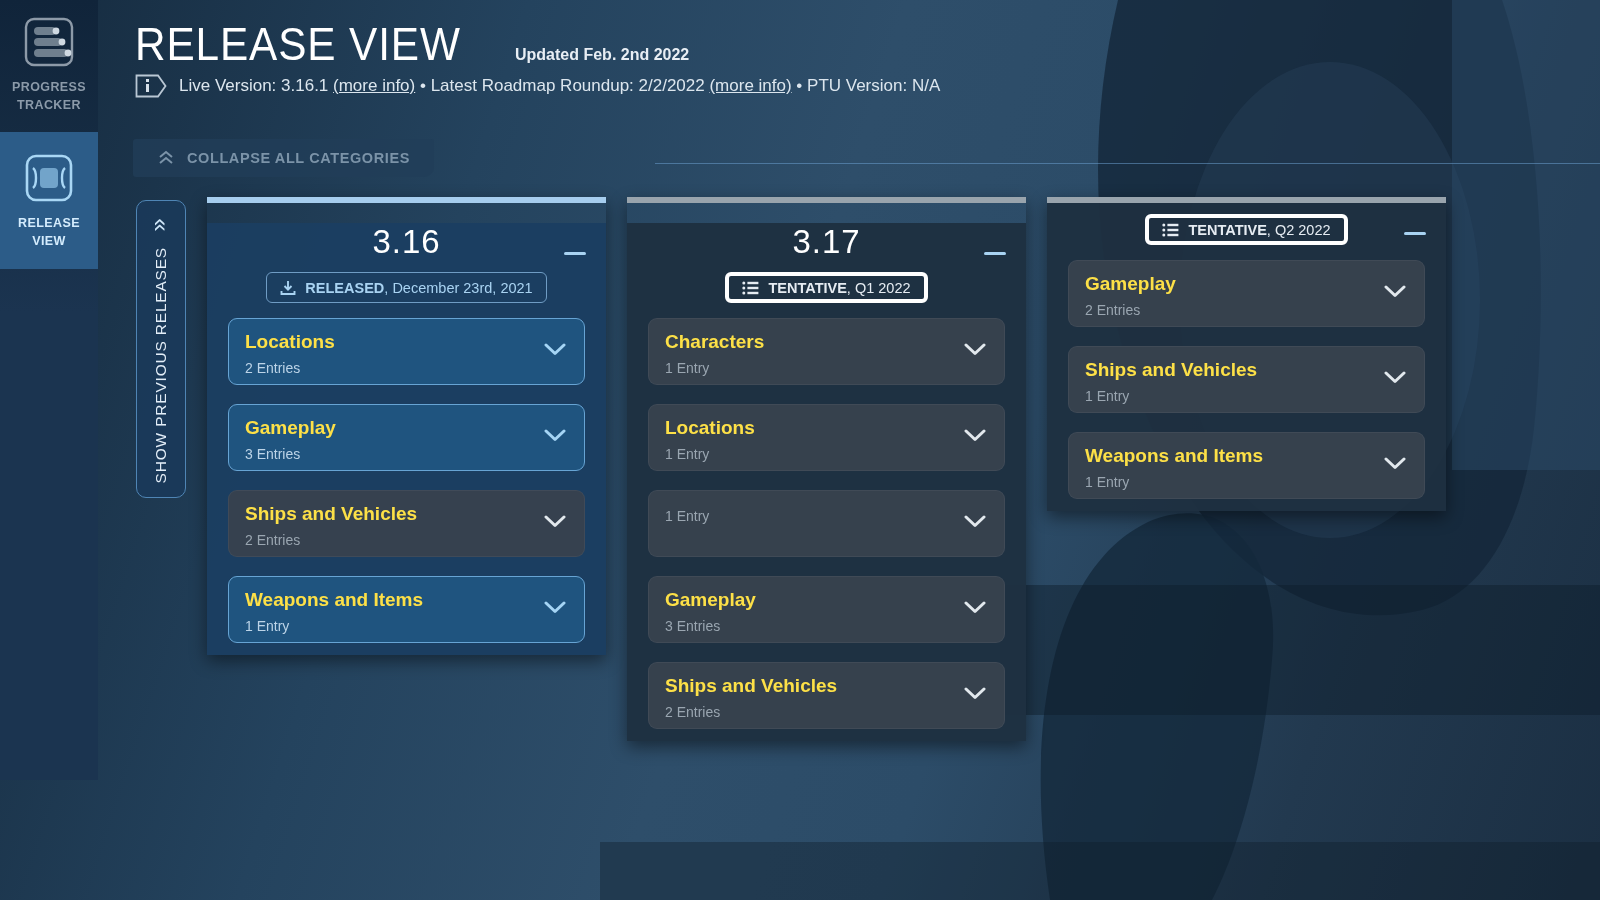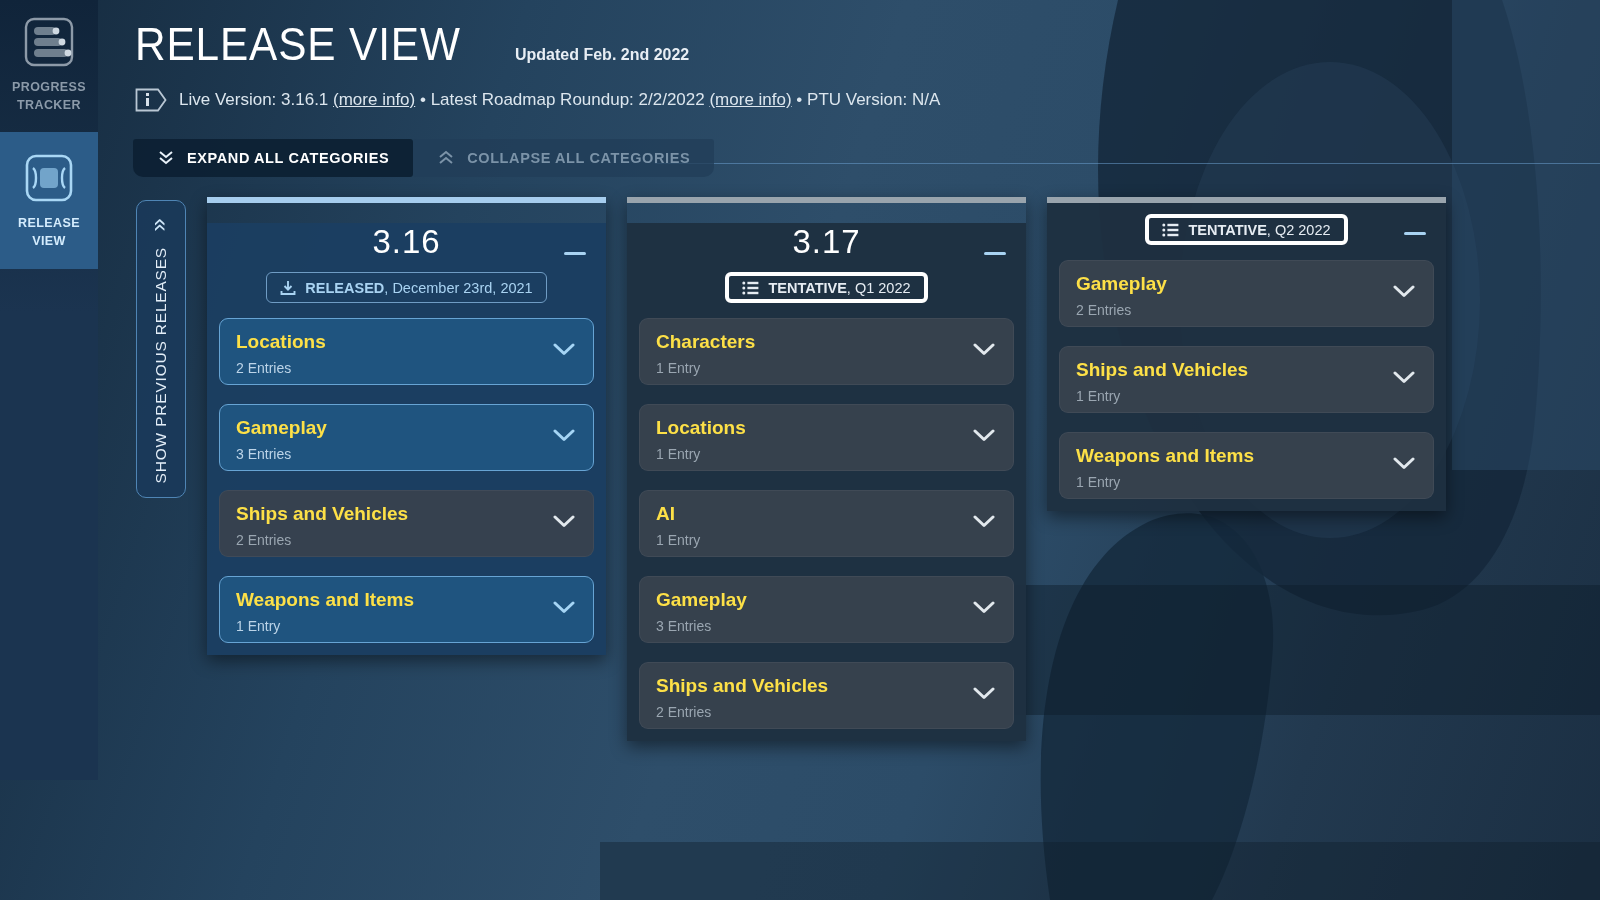--- a/index.html
+++ b/index.html
@@ -24,21 +24,21 @@
   .item-progress { height:132px; padding-top:16px; }
   .item-progress .lbl { color:#8b9aa9; }
   .item-release { height:137px; padding-top:20px; background:#2c5c88; }
   .item-release .lbl { color:#d4ecfd; }
   .side-icon { margin-bottom:10px; }
   
   .title-row { position:absolute; left:135px; top:16px; display:flex; align-items:baseline; gap:18px; z-index:2; }
   .page-title { font-size:47px; font-weight:400; letter-spacing:1px; color:#ffffff;
     display:inline-block; transform:scaleX(.9); transform-origin:left bottom; white-space:nowrap; }
   .page-updated { font-size:16px; font-weight:700; color:#e8eef4; }
-  .info-row { position:absolute; left:135px; top:88px; display:flex; align-items:center; gap:12px;
+  .info-row { position:absolute; left:135px; top:74px; display:flex; align-items:center; gap:12px;
     font-size:17px; color:#dce6ee; z-index:2; }
   .info-row a { color:#dce6ee; text-decoration:underline; cursor:pointer; }
   
   .toolbar { position:absolute; left:133px; top:139px; display:flex; z-index:2; }
   .tb-btn { height:38px; display:flex; align-items:center; gap:12px; padding:0 24px;
     font-size:14.5px; font-weight:700; letter-spacing:.6px; border:none; cursor:pointer;
     font-family:"Liberation Sans", sans-serif; }
   .tb-expand { background:rgba(13,33,52,.95); color:#ffffff; border-radius:3px 3px 3px 10px; }
   .tb-collapse { background:rgba(33,62,88,.78); color:#7b93a8; border-radius:3px 3px 10px 3px; }
   
@@ -48,21 +48,21 @@
   .prev-chev { font-size:24px; line-height:1; color:#cfe6f8; transform:rotate(90deg); }
   .prev-label { writing-mode:vertical-rl; transform:rotate(180deg); font-size:15.5px;
     letter-spacing:.8px; color:#e3eef8; white-space:nowrap; }
   
   #columns { position:absolute; left:207px; top:197px; display:flex; gap:21px;
     align-items:flex-start; z-index:2; }
   .column { width:399px; box-shadow:0 6px 16px rgba(0,0,0,.45); }
   .strip { height:6px; width:100%; }
   .released .strip { background:#a6cdee; }
   .tentative .strip { background:#99a4ad; }
-  .col-body { position:relative; padding:0 12px 12px; }
+  .col-body { position:relative; padding:0 21px 12px; }
   .released .col-body { background:rgba(27,62,97,.97); }
   .tentative .col-body { background:rgba(30,48,65,.96); }
   .collapse-btn { position:absolute; right:14px; top:22px; width:28px; height:16px;
     background:transparent; border:none; cursor:pointer; }
   .collapse-btn .minus { display:block; width:22px; height:3px; border-radius:2px; background:#a9d3f2; }
   .version { margin-top:20px; text-align:center; font-size:33px; font-weight:500;
     letter-spacing:1px; color:#ffffff; }
   .badge-wrap { display:flex; justify-content:center; }
   .badge { margin-top:11px; display:inline-flex; align-items:center; gap:9px; height:31px;
     padding:0 13px; border-radius:6px; font-size:14.5px; }
@@ -128,27 +128,20 @@
     <polygon points="1.5,1.5 23,1.5 30.5,12 23,22.5 1.5,22.5" fill="none" stroke="#b9c7d4" stroke-width="1.8"></polygon>
     <rect x="11" y="10" width="3" height="8" fill="#d7e1ea"></rect>
       <rect x="11" y="5" width="3" height="3" fill="#d7e1ea"></rect>
   </svg>
   <span>
     <span>Live Version: 3.16.1 </span><a>(more info)</a><span> • Latest Roadmap Roundup: 2/2/2022 </span><a>(more info)</a><span> • PTU Version: N/A</span>
   </span>
 </div>
 
 <div class="toolbar">
-  <button class="tb-btn tb-expand">
-    <svg width="18" height="16" viewBox="0 0 18 16">
-      <polyline points="3,2 9,7 15,2" fill="none" stroke="#e8f1f9" stroke-width="2"></polyline>
-      <polyline points="3,8 9,13 15,8" fill="none" stroke="#e8f1f9" stroke-width="2"></polyline>
-    </svg>
-    <span>EXPAND ALL CATEGORIES</span>
-  </button>
   <button class="tb-btn tb-collapse">
     <svg width="18" height="16" viewBox="0 0 18 16">
       <polyline points="3,7 9,2 15,7" fill="none" stroke="#7b93a8" stroke-width="2"></polyline>
       <polyline points="3,13 9,8 15,13" fill="none" stroke="#7b93a8" stroke-width="2"></polyline>
     </svg>
     <span>COLLAPSE ALL CATEGORIES</span>
   </button>
 </div>
 
 <div class="prev-tab">
@@ -242,21 +235,20 @@
 
   <div class="card">
     <span class="card-title">Locations</span>
     <span class="card-entries">1 Entry</span>
     <svg class="chev" width="22" height="13" viewBox="0 0 22 13">
       <polyline points="2,2 11,10.5 20,2" fill="none" stroke-width="3" stroke-linecap="round" stroke-linejoin="round"></polyline>
     </svg>
   </div>
 
   <div class="card">
-    <span class="card-title">AI</span>
     <span class="card-entries">1 Entry</span>
     <svg class="chev" width="22" height="13" viewBox="0 0 22 13">
       <polyline points="2,2 11,10.5 20,2" fill="none" stroke-width="3" stroke-linecap="round" stroke-linejoin="round"></polyline>
     </svg>
   </div>
 
   <div class="card">
     <span class="card-title">Gameplay</span>
     <span class="card-entries">3 Entries</span>
     <svg class="chev" width="22" height="13" viewBox="0 0 22 13">

